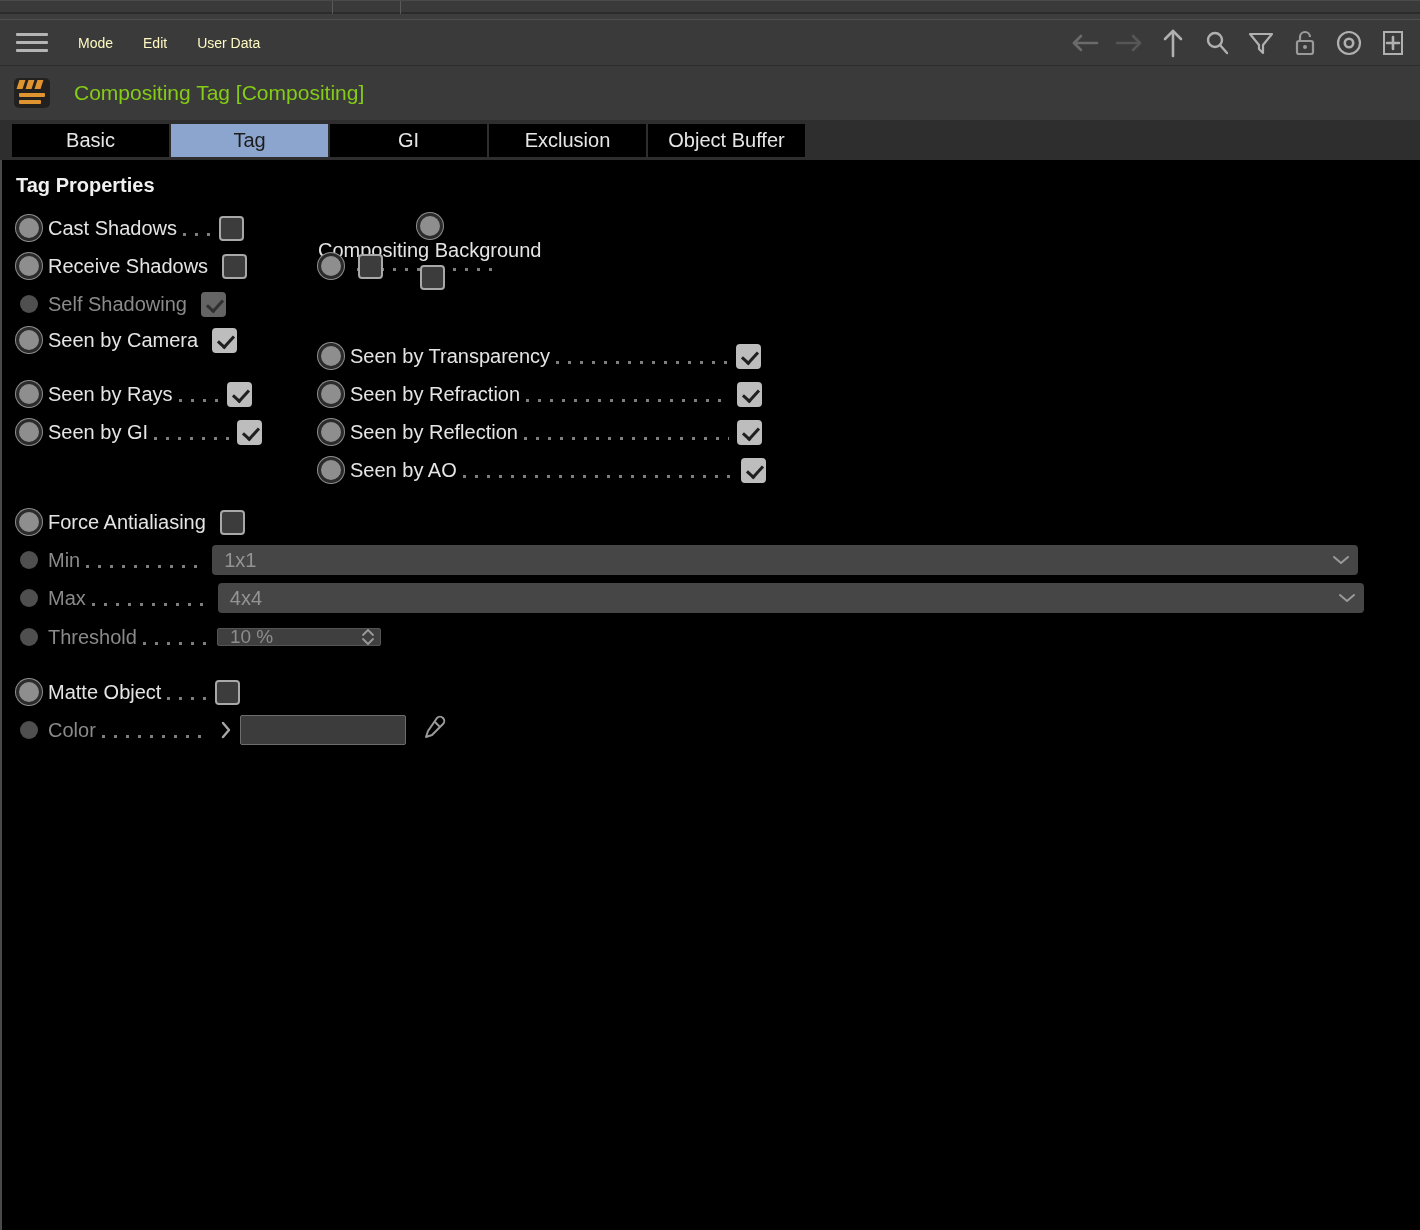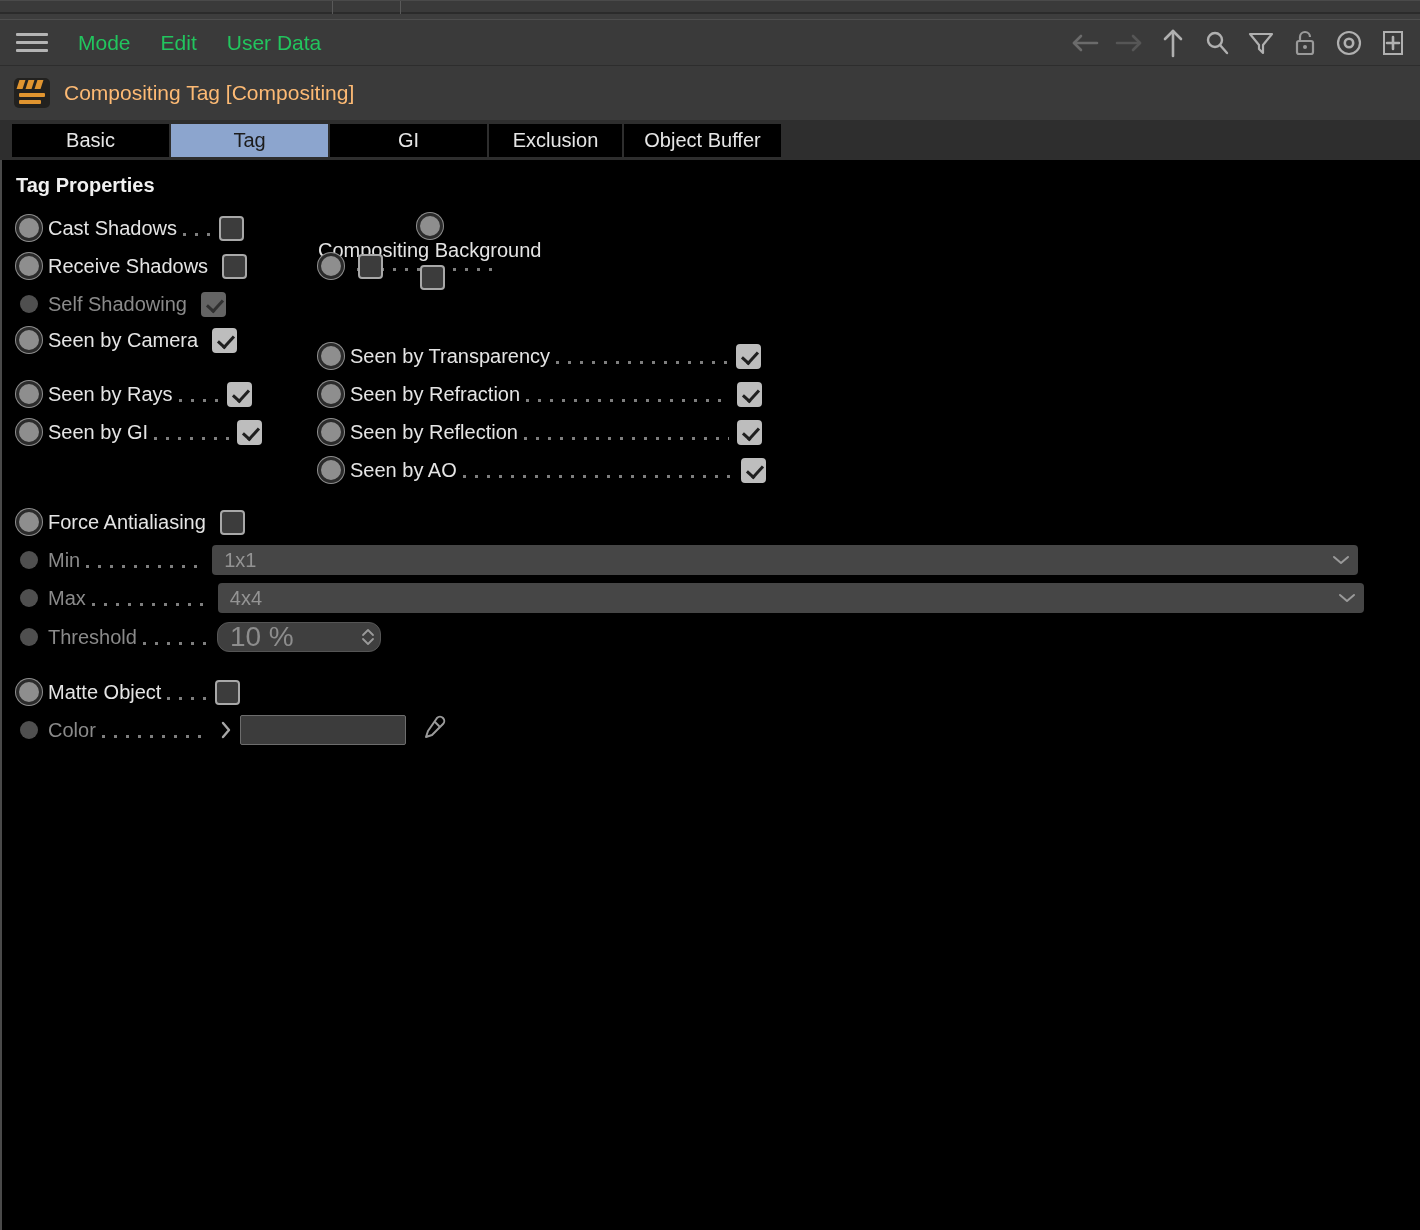--- a/index.html
+++ b/index.html
@@ -43,22 +43,22 @@
     display: flex; align-items: center;
   }
   .hamburger {
     margin-left: 16px; width: 32px; height: 24px;
     display: flex; flex-direction: column; justify-content: center; gap: 5px;
     cursor: pointer;
   }
   .hamburger i { display: block; height: 3px; background: #b4b4b4; border-radius: 1px; }
   .menu-item {
     margin-left: 30px;
-    font-size: 21px;
-    color: #22c55e;
+    font-size: 14px;
+    color: #fef9c3;
     cursor: pointer;
     white-space: nowrap;
   }
   .menu-item:first-of-type { margin-left: 30px; }
 
   .toolbar-icons {
     margin-left: auto; margin-right: 10px;
     display: flex; align-items: center; gap: 10px;
   }
   .tb {
@@ -84,22 +84,22 @@
     flex: none;
   }
   .tagicon .stripe {
     position: absolute; top: 2px; width: 6px; height: 9px;
     background: #e0942f; transform: skewX(-18deg);
   }
   .tagicon .bar {
     position: absolute; left: 5px; height: 4px; background: #e0942f; border-radius: 1px;
   }
   .objtitle {
-    margin-left: 14px;
-    font-size: 21px; color: #fdba74;
+    margin-left: 24px;
+    font-size: 21px; color: #84cc16;
     white-space: nowrap;
   }
 
   
   .tabstrip {
     position: absolute; top: 124px; left: 12px;
     display: flex; gap: 2px;
   }
   .tab {
     height: 33px;
@@ -204,28 +204,28 @@
     color: #949494;
     font-size: 20px;
     cursor: pointer;
     position: relative;
   }
   .ddfield .chev {
     margin-left: auto;
     width: 18px; height: 10px;
   }
   .numfield {
-    height: 30px; width: 164px;
+    height: 18px; width: 164px;
     background: #3f3f3f;
     border: 1px solid #555;
-    border-radius: 12px;
+    border-radius: 2px;
     display: flex; align-items: center;
     padding: 0 4px 0 12px;
     color: #8d8d8d;
-    font-size: 28px;
+    font-size: 19px;
     cursor: text;
   }
   .spin {
     margin-left: auto; width: 16px; height: 24px;
     display: flex; flex-direction: column; justify-content: center; align-items: center;
     cursor: pointer;
   }
   .colorfield {
     height: 30px; width: 166px;
     background: #3c3c3c;
@@ -330,21 +330,21 @@
     <div class="bar" style="top:15px; width:26px;"></div>
     <div class="bar" style="top:22px; width:22px;"></div>
   </div>
   <div class="objtitle">Compositing Tag [Compositing]</div>
 </div>
 
 <div class="tabstrip">
   <div class="tab" style="width:157px">Basic</div>
   <div class="tab sel" style="width:157px">Tag</div>
   <div class="tab" style="width:157px">GI</div>
-  <div class="tab" style="width:133px">Exclusion</div>
+  <div class="tab" style="width:157px">Exclusion</div>
   <div class="tab" style="width:157px">Object Buffer</div>
 </div>
 
 <div class="panel">
 
   <div class="grouptitle">Tag Properties</div>
 
   <div class="row" style="left:14px; top:53px;">
     <span class="bullet"></span>
     <span class="lbl">Cast Shadows</span>

